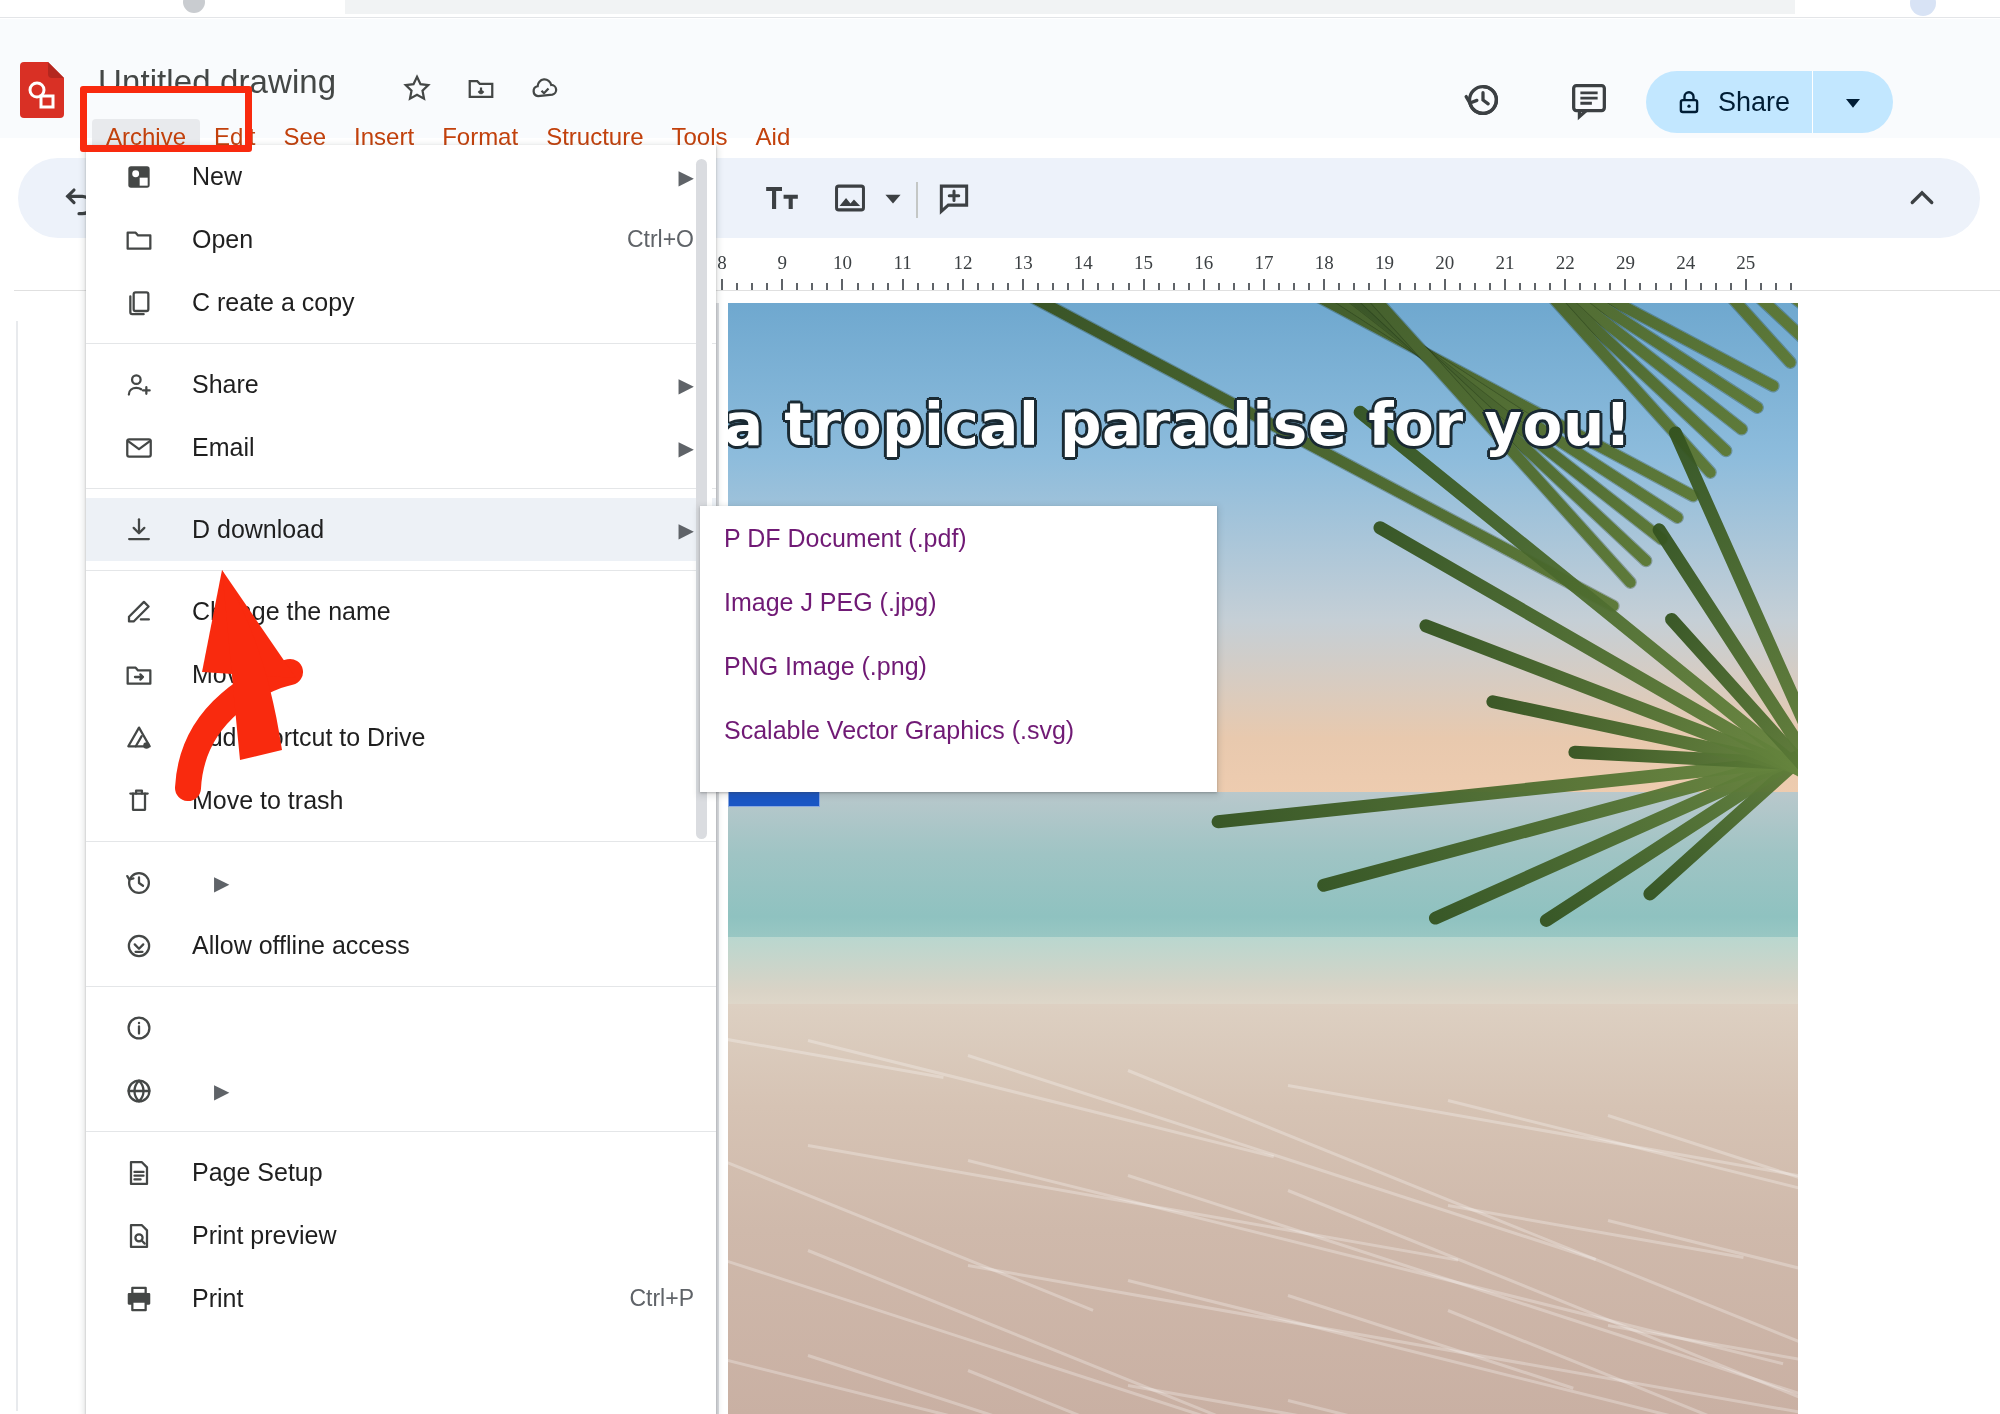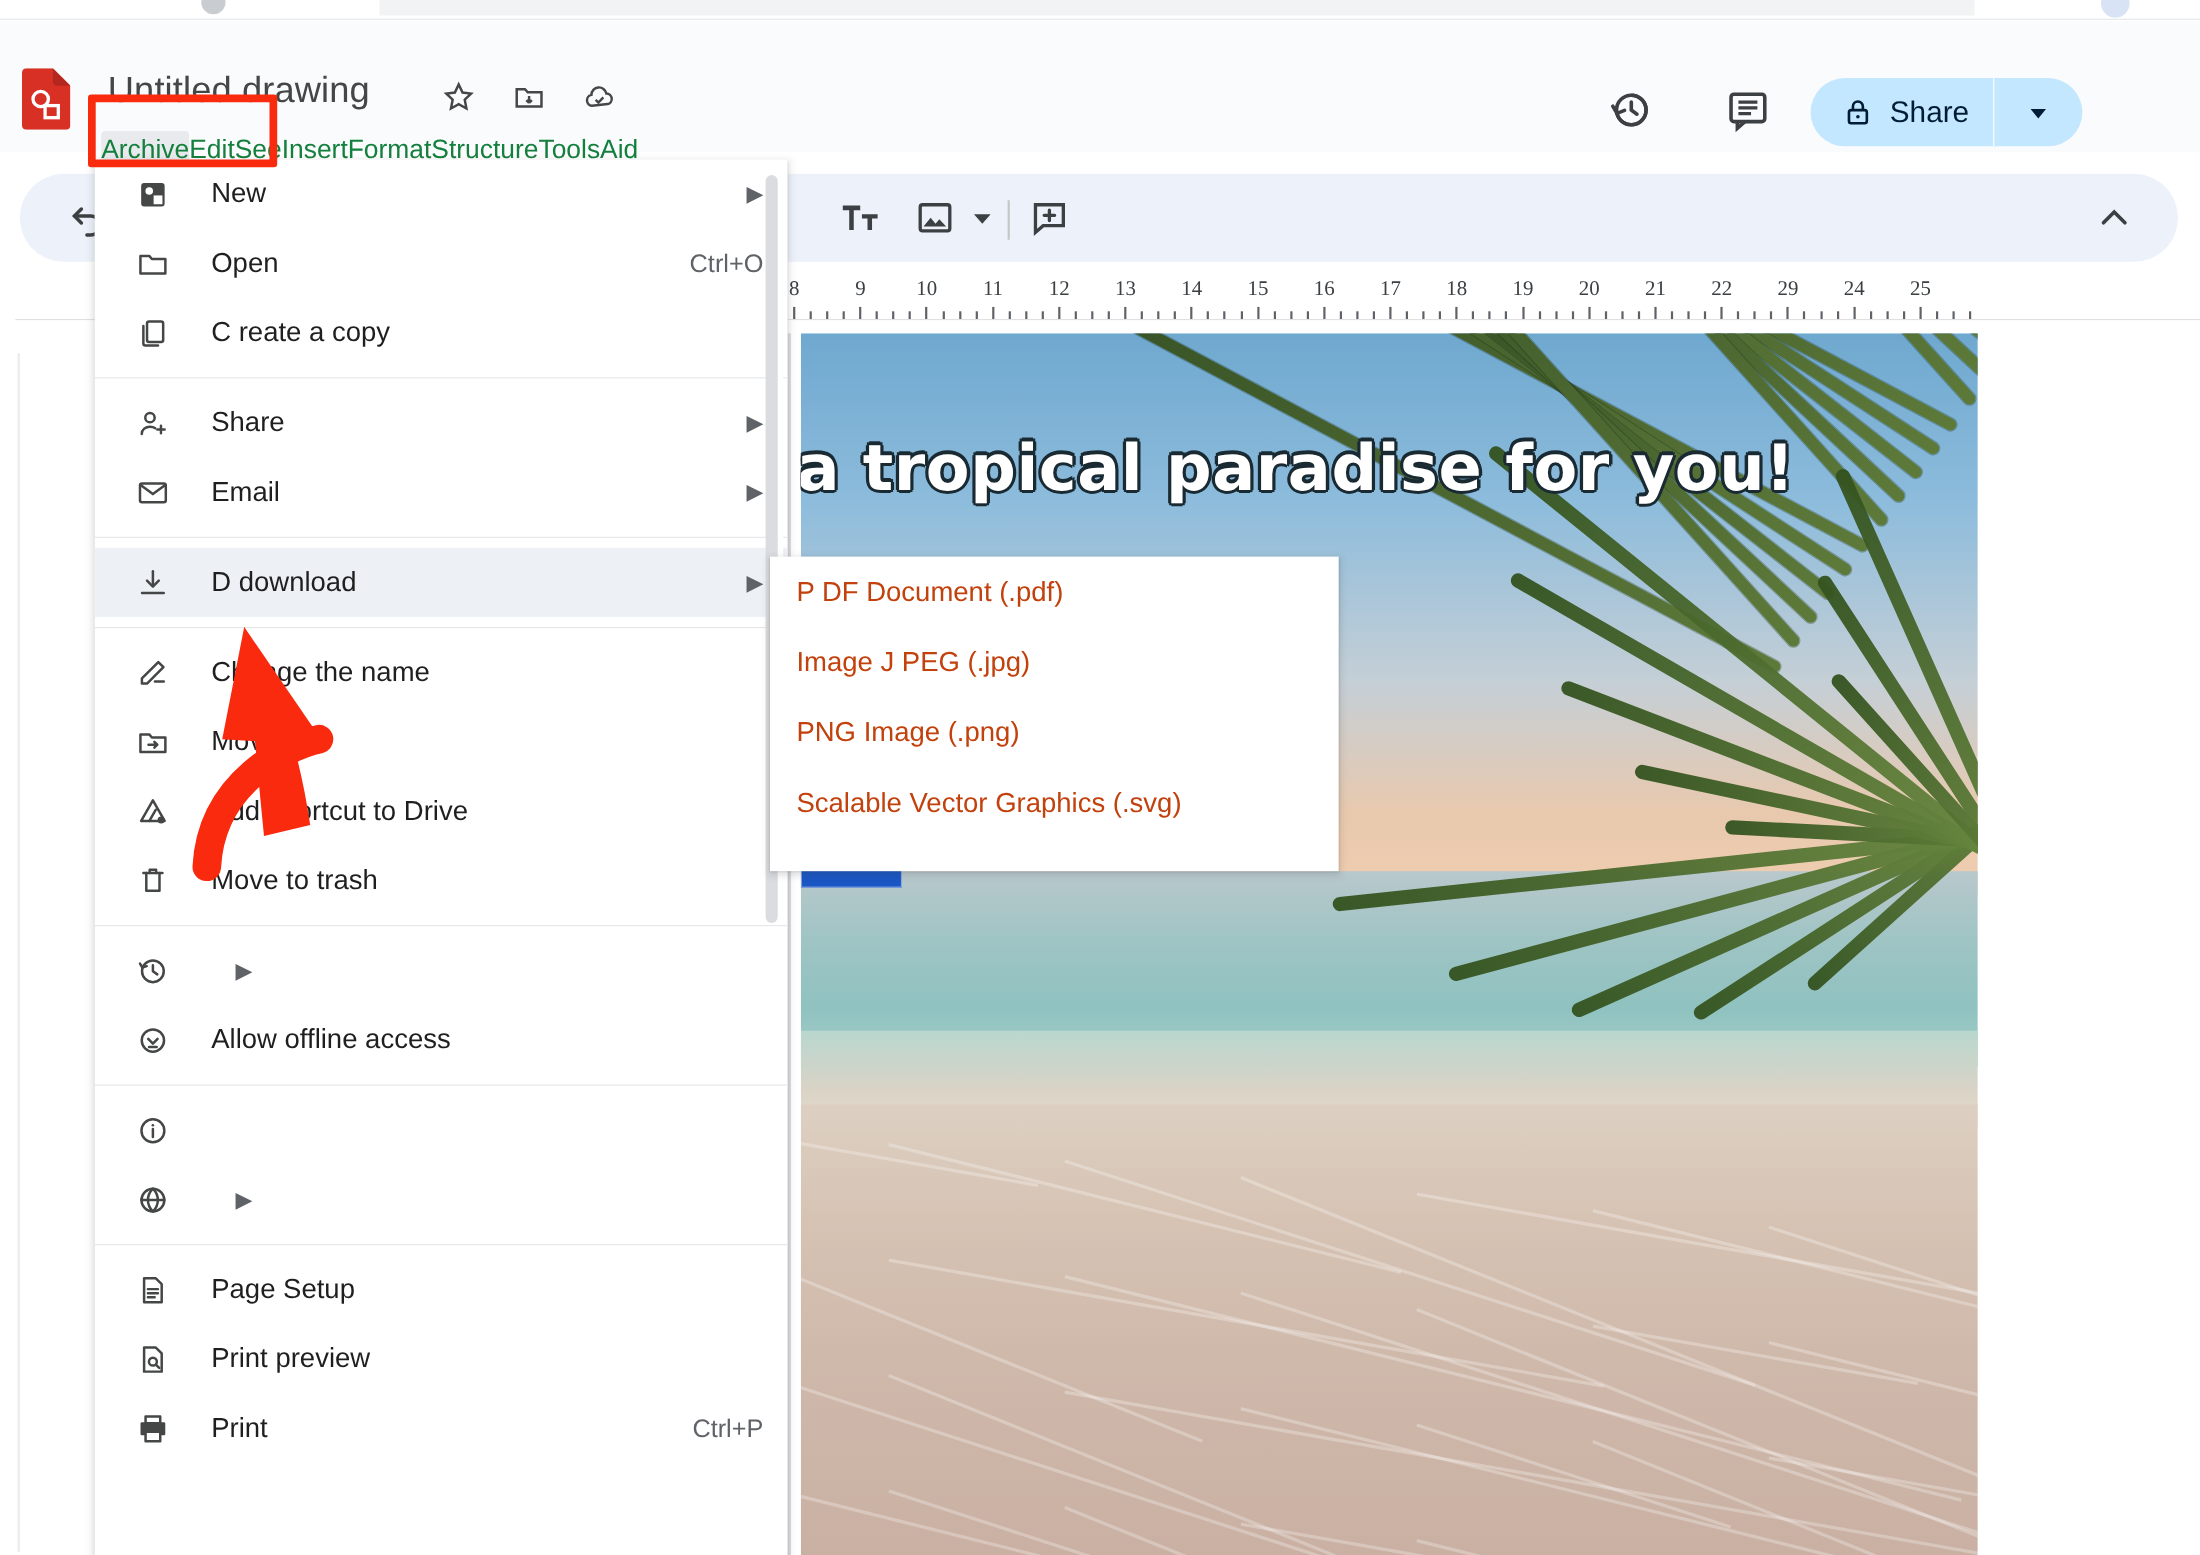--- a/index.html
+++ b/index.html
@@ -45,21 +45,21 @@
   .ti-star { left:402px; }
   .ti-move { left:466px; }
   .ti-cloud { left:530px; }
 
   
   .menubar {
     position:absolute; left:92px; top:98px; height:40px;
     display:flex; align-items:center; gap:0px;
   }
   .menu-item {
-    font-size:24px; color:#15803d; padding:4px 0;
+    font-size:24px; color:#c2410c; padding:4px 14px;
     border-radius:4px; white-space:nowrap; cursor:default;
   }
   .menu-item.active { background:#e8eaed; }
 
   
   .red-box {
     position:absolute; left:80px; top:86px; width:172px; height:66px;
     border:7px solid #f92a0e; border-radius:3px; z-index:60; pointer-events:none;
   }
 
@@ -215,21 +215,21 @@
   }
 
   
   .submenu {
     position:absolute; left:700px; top:506px; width:517px; height:286px;
     background:#ffffff; z-index:50;
     box-shadow:0 2px 6px 2px rgba(60,64,67,.15), 0 1px 2px rgba(60,64,67,.3);
   }
   .sub-row {
     display:flex; align-items:center; height:64px;
-    padding:0 32px 0 24px; font-size:25px; color:#c2410c; white-space:nowrap;
+    padding:0 32px 0 24px; font-size:25px; color:#701a75; white-space:nowrap;
     cursor:default;
     text-align:center;
   }
 
   
   .red-arrow { position:absolute; left:170px; top:560px; width:260px; height:250px; z-index:55; pointer-events:none; }
 
   svg { display:block; }
 </style>
 </head>

